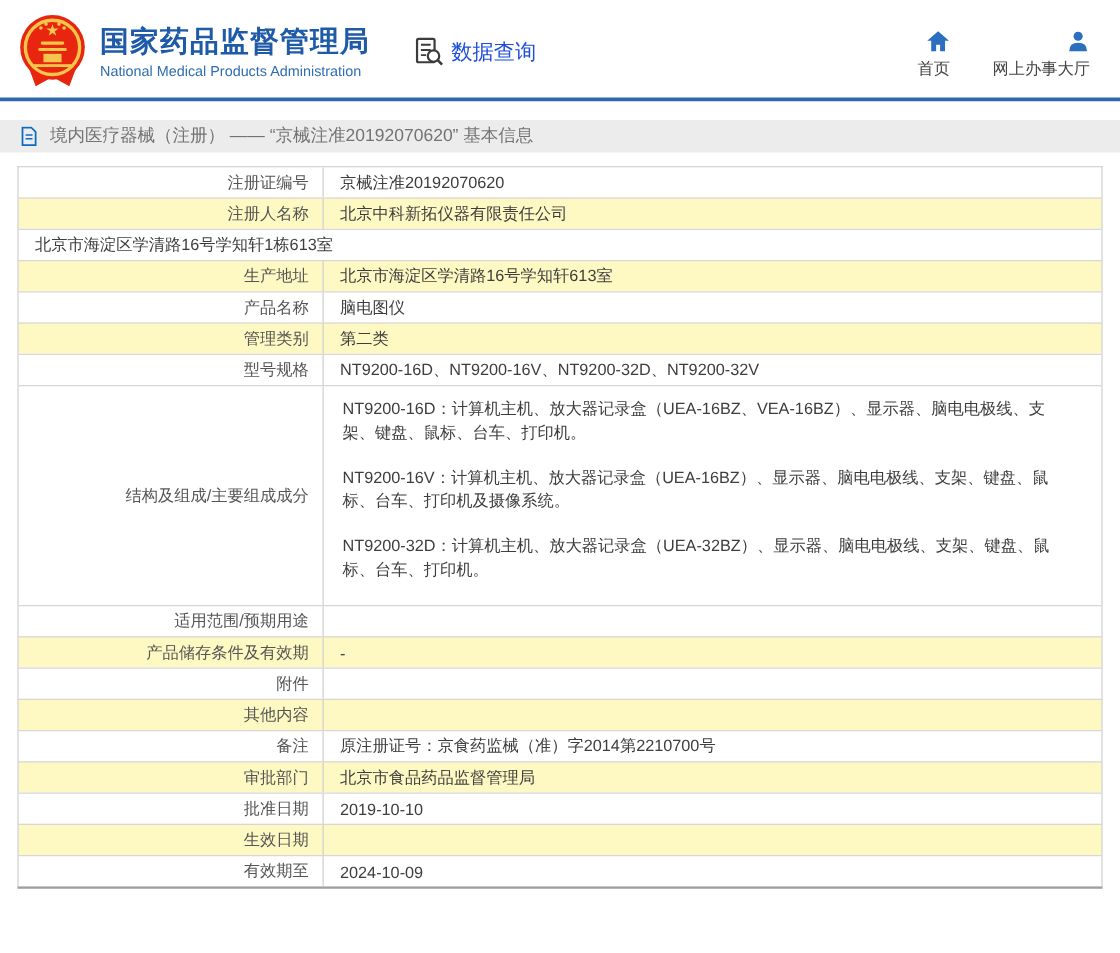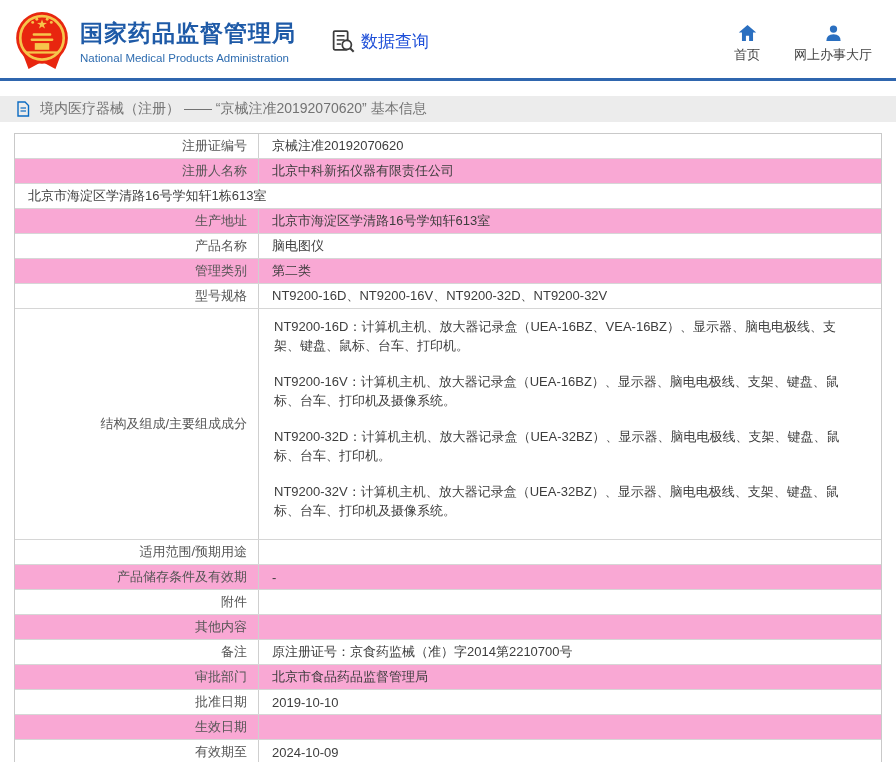--- a/index.html
+++ b/index.html
@@ -9,35 +9,35 @@
   
   .header { height:78px; display:flex; align-items:center; padding:4px 24px 0 14px; background:#fff; }
   .logo { width:56px; height:60px; flex:0 0 auto; }
   .title-block { margin-left:10px; }
   .title-cn { font-size:23px; font-weight:bold; color:#1e5aa7; letter-spacing:1px; }
   .title-en { font-size:11.5px; color:#2f6db0; margin-top:3px; }
   .section-entry { display:flex; align-items:center; margin-left:34px; cursor:pointer; }
   .section-entry .label { font-size:17px; color:#1d4ed8; margin-left:4px; }
   .header-spacer { flex:1; }
   .nav { display:flex; gap:34px; margin-top:6px; }
-  .nav-item { display:flex; flex-direction:column; align-items:center; cursor:pointer; }
+  .nav-item { display:flex; flex-direction:column; align-items:flex-end; cursor:pointer; }
   .nav-item .nav-label { font-size:13px; color:#444; margin-top:4px; white-space:nowrap; }
 
   .blue-line { height:3px; background:#2f66ae; }
 
   
   .breadcrumb { margin-top:15px; height:26px; background:#ececec; display:flex; align-items:center; padding-left:16px; }
   .breadcrumb .bc-text { font-size:14px; font-weight:400; color:#737373; margin-left:10px; }
 
   
   .info-table { margin:11px 14px 0 14px; width:868px;
     border:1px solid #c9c9c9; border-bottom:2px solid #9f9f9f; }
   .t-row { display:flex; border-top:1px solid #d6d6d6; background:#fff; }
   .t-row:first-child { border-top:none; }
-  .t-row.alt { background:#f9a8d4; }
+  .t-row.alt { background:#fef9c3; }
   .t-label { width:244px; flex:0 0 auto; display:flex; align-items:center; justify-content:flex-end;
     padding-right:11px; border-right:1px solid #cfcfcf; color:#555; font-size:13px; min-height:24px;
     text-align:right; }
   .t-value { flex:1; display:flex; align-items:center; padding:0 0 0 13px; color:#3d3d3d;
     font-size:13px; min-height:24px; }
   .t-row.big .t-value { display:block; padding:8px 24px 2px 13px; }
   .t-row.big .t-value p { line-height:19px; margin:0 0 17px 2px; }
   .t-row.big .t-label { align-items:center; }
 </style>
 </head>
@@ -161,21 +161,20 @@
       </div>
     </div>
     <div class="t-row big">
       <div class="t-label">
         <span>结构及组成/主要组成成分</span>
       </div>
       <div class="t-value">
         <p>NT9200-16D：计算机主机、放大器记录盒（UEA-16BZ、VEA-16BZ）、显示器、脑电电极线、支架、键盘、鼠标、台车、打印机。</p>
         <p>NT9200-16V：计算机主机、放大器记录盒（UEA-16BZ）、显示器、脑电电极线、支架、键盘、鼠标、台车、打印机及摄像系统。</p>
         <p>NT9200-32D：计算机主机、放大器记录盒（UEA-32BZ）、显示器、脑电电极线、支架、键盘、鼠标、台车、打印机。</p>
-        <p>NT9200-32V：计算机主机、放大器记录盒（UEA-32BZ）、显示器、脑电电极线、支架、键盘、鼠标、台车、打印机及摄像系统。</p>
       </div>
     </div>
     <div class="t-row">
       <div class="t-label">
         <span>适用范围/预期用途</span>
       </div>
     </div>
     <div class="t-row alt">
       <div class="t-label">
         <span>产品储存条件及有效期</span>

